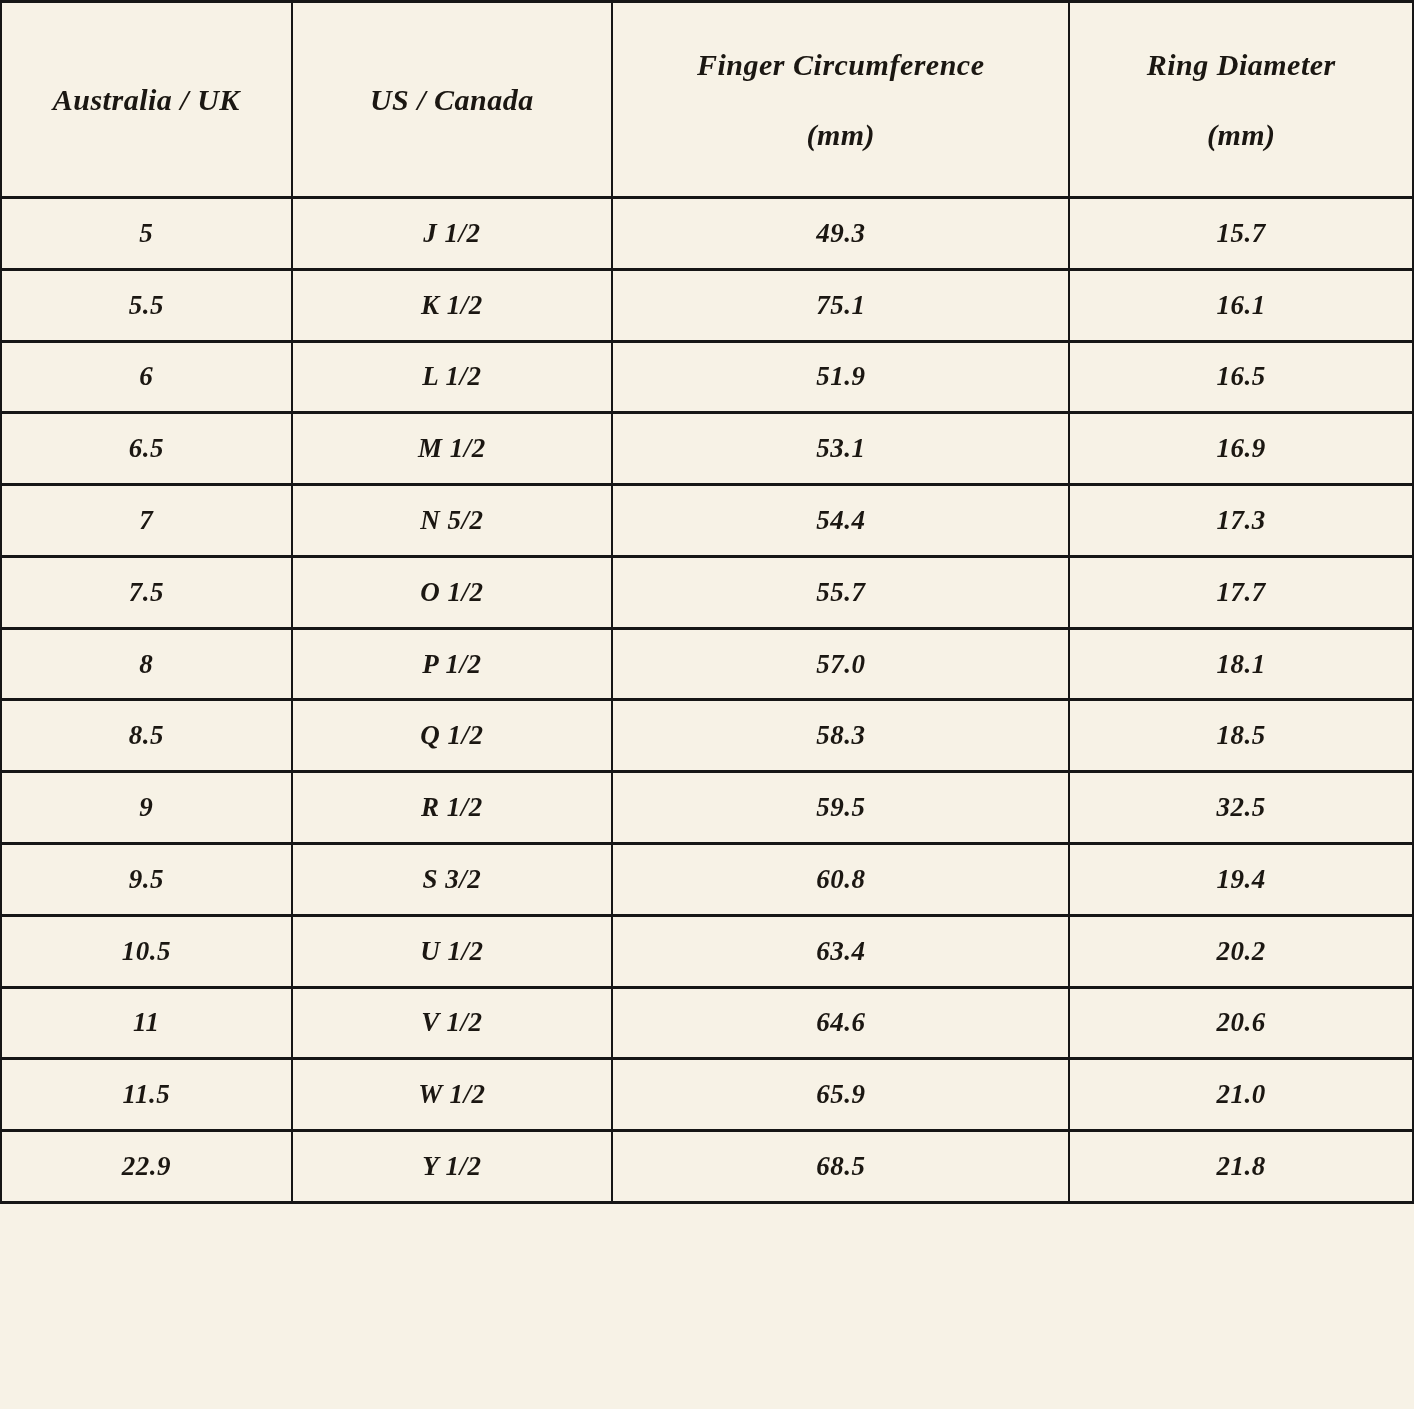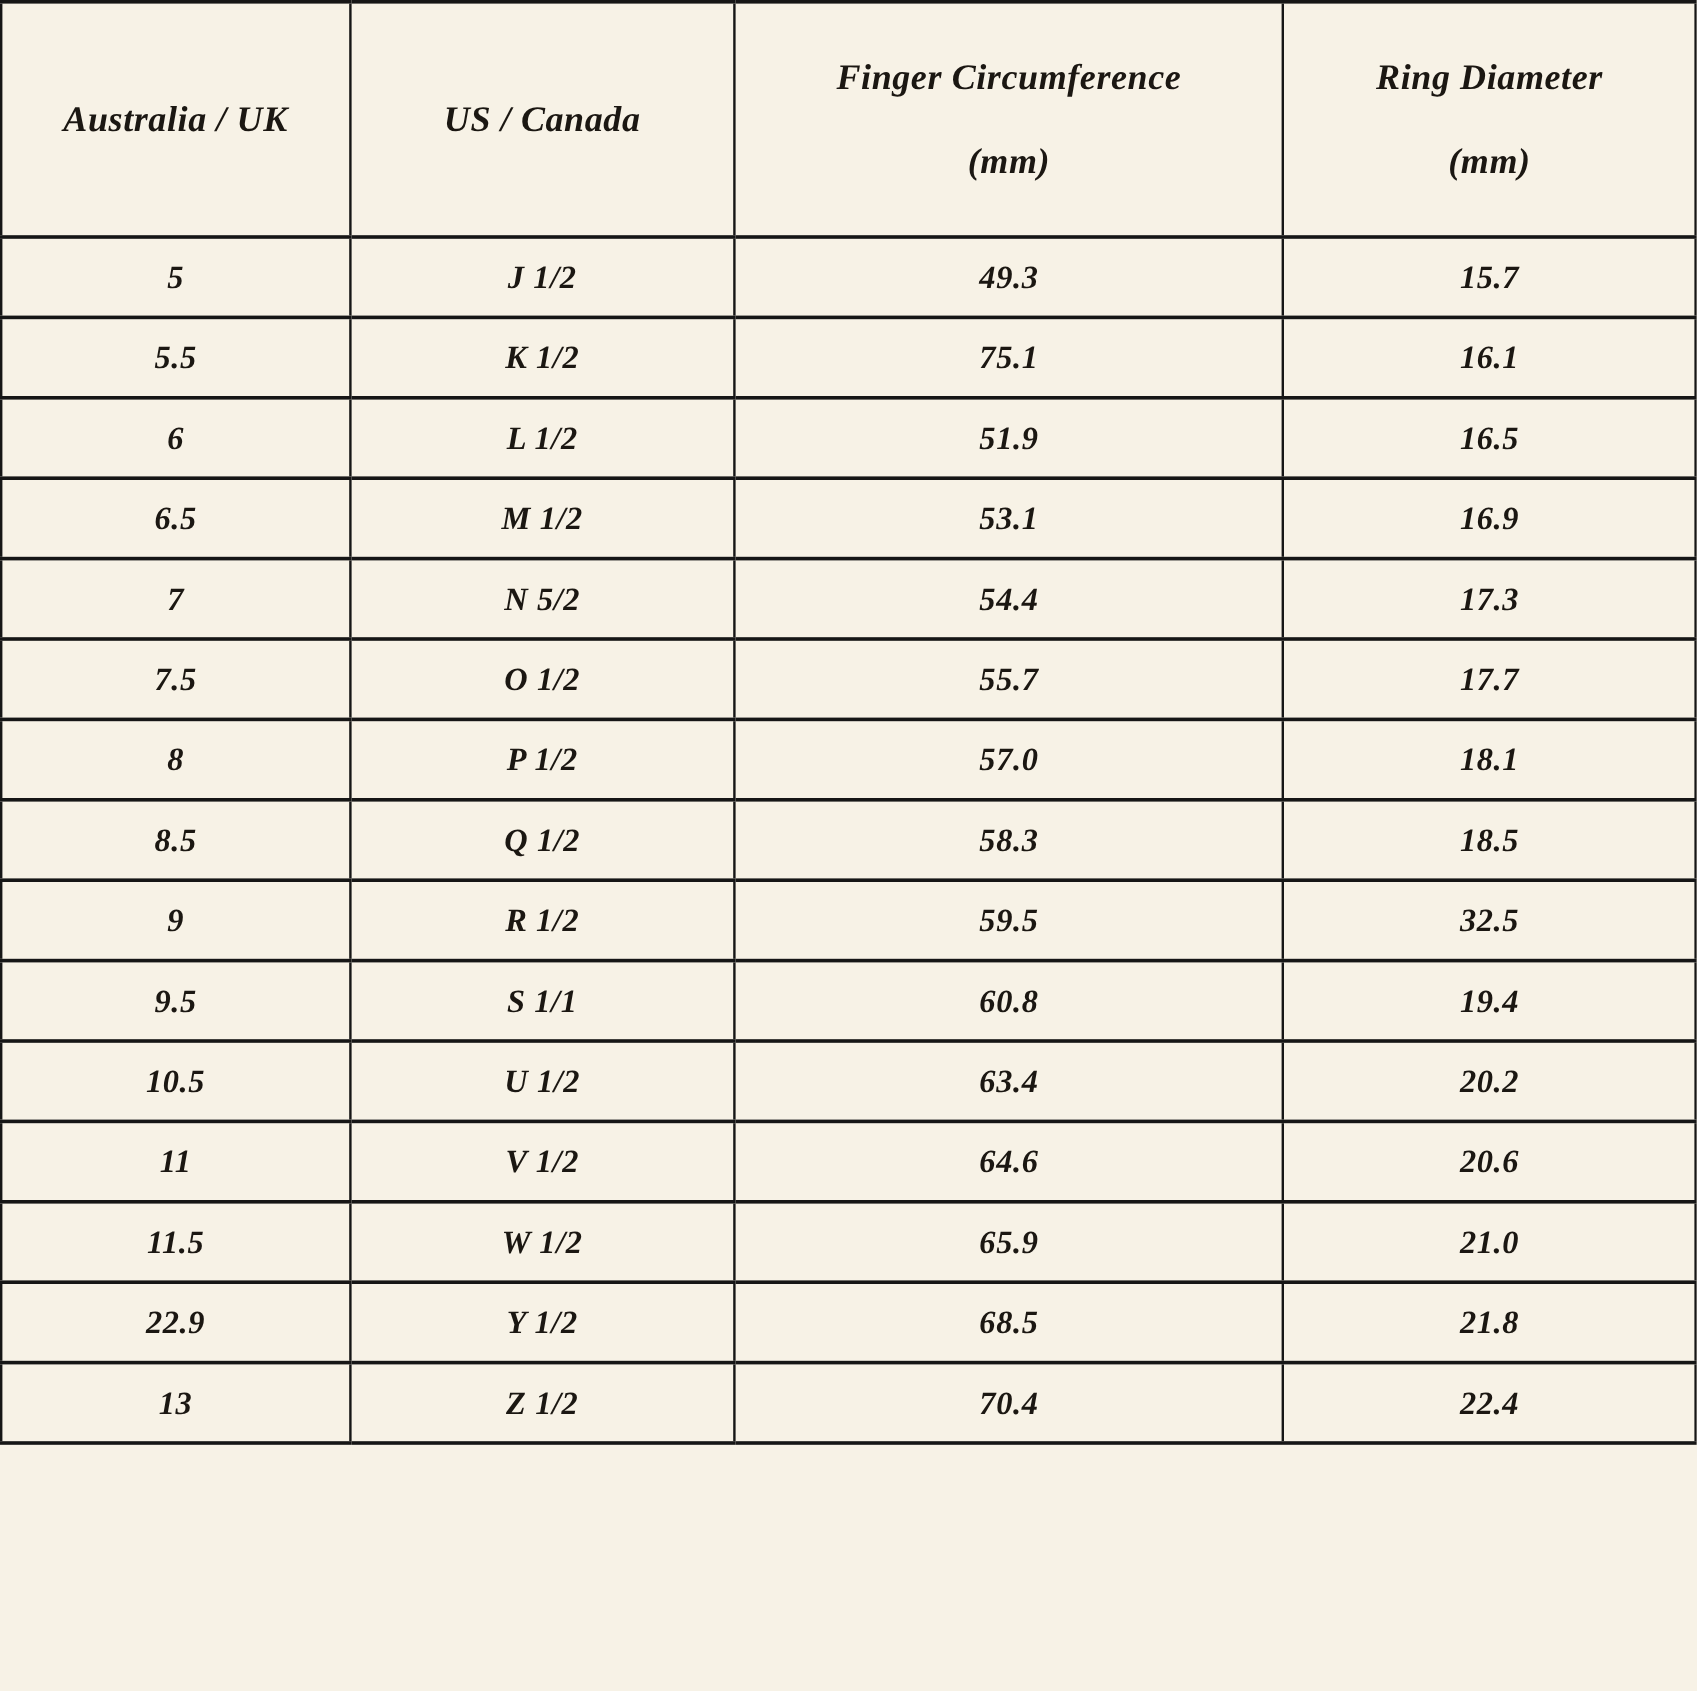--- a/index.html
+++ b/index.html
@@ -128,21 +128,21 @@
         <td>18.5</td>
       </tr>
       <tr>
         <td>9</td>
         <td>R 1/2</td>
         <td>59.5</td>
         <td>32.5</td>
       </tr>
       <tr>
         <td>9.5</td>
-        <td>S 1/1</td>
+        <td>S 3/2</td>
         <td>60.8</td>
         <td>19.4</td>
       </tr>
       <tr>
         <td>10.5</td>
         <td>U 1/2</td>
         <td>63.4</td>
         <td>20.2</td>
       </tr>
       <tr>
@@ -156,20 +156,14 @@
         <td>W 1/2</td>
         <td>65.9</td>
         <td>21.0</td>
       </tr>
       <tr>
         <td>22.9</td>
         <td>Y 1/2</td>
         <td>68.5</td>
         <td>21.8</td>
       </tr>
-      <tr>
-        <td>13</td>
-        <td>Z 1/2</td>
-        <td>70.4</td>
-        <td>22.4</td>
-      </tr>
     </tbody>
 </table>
 
 </body></html>

